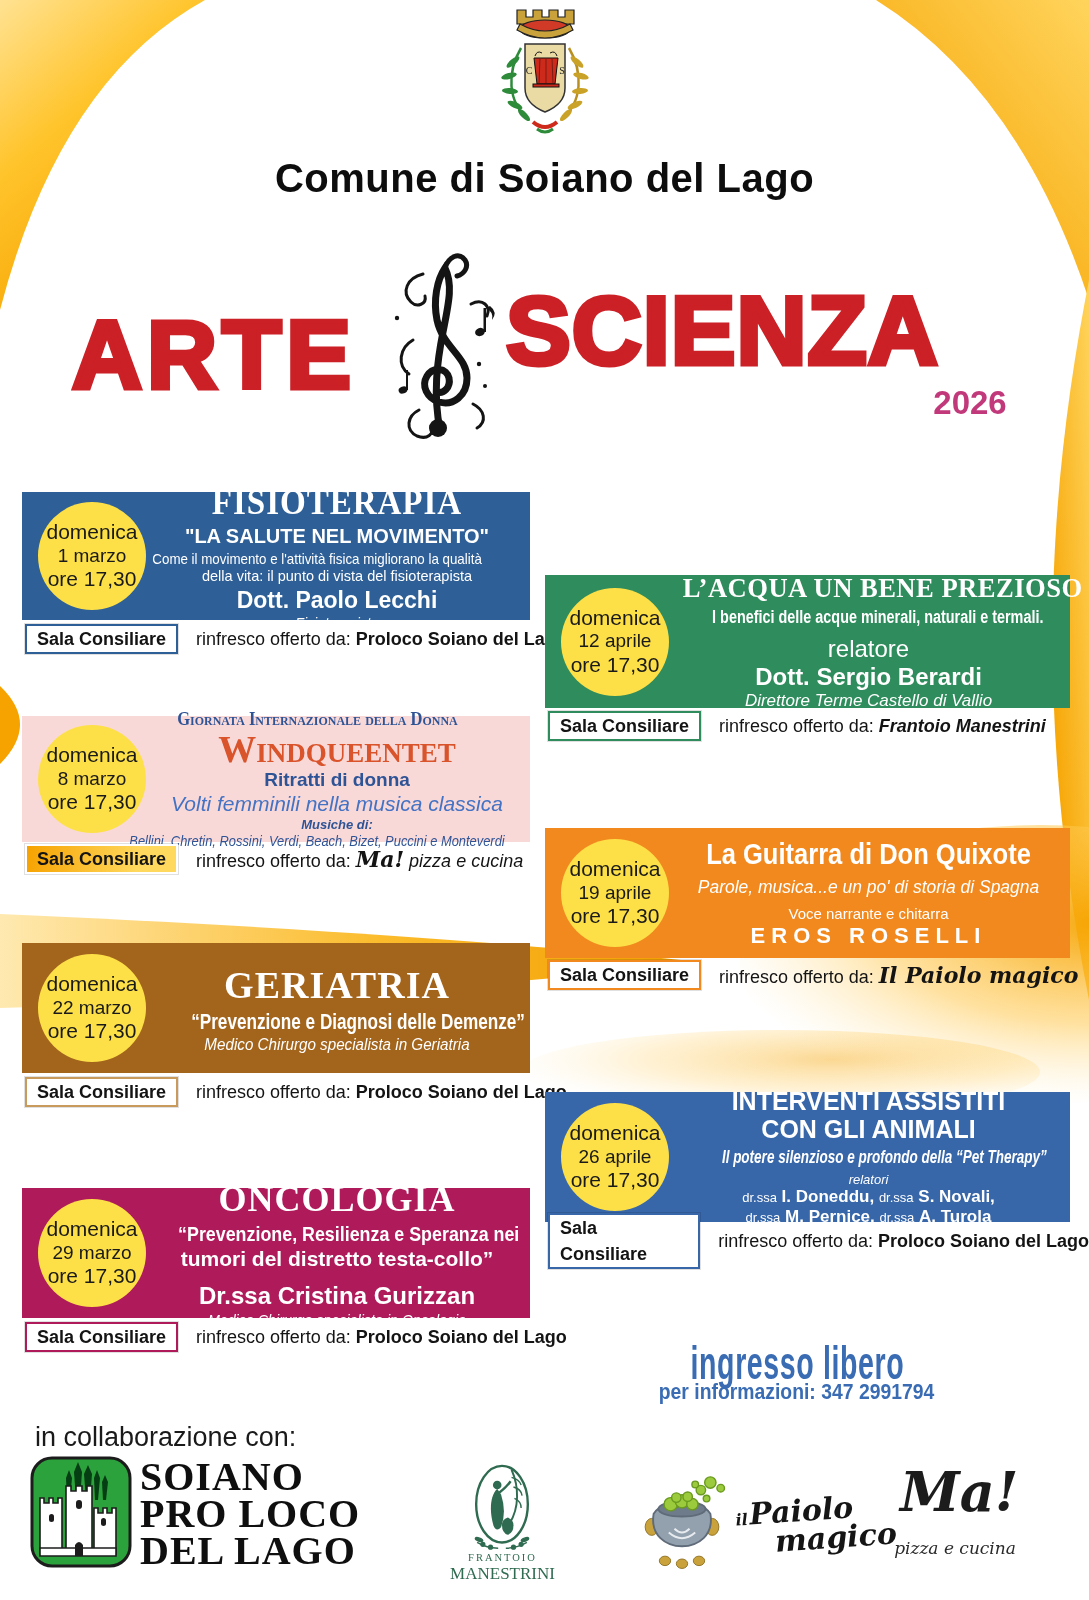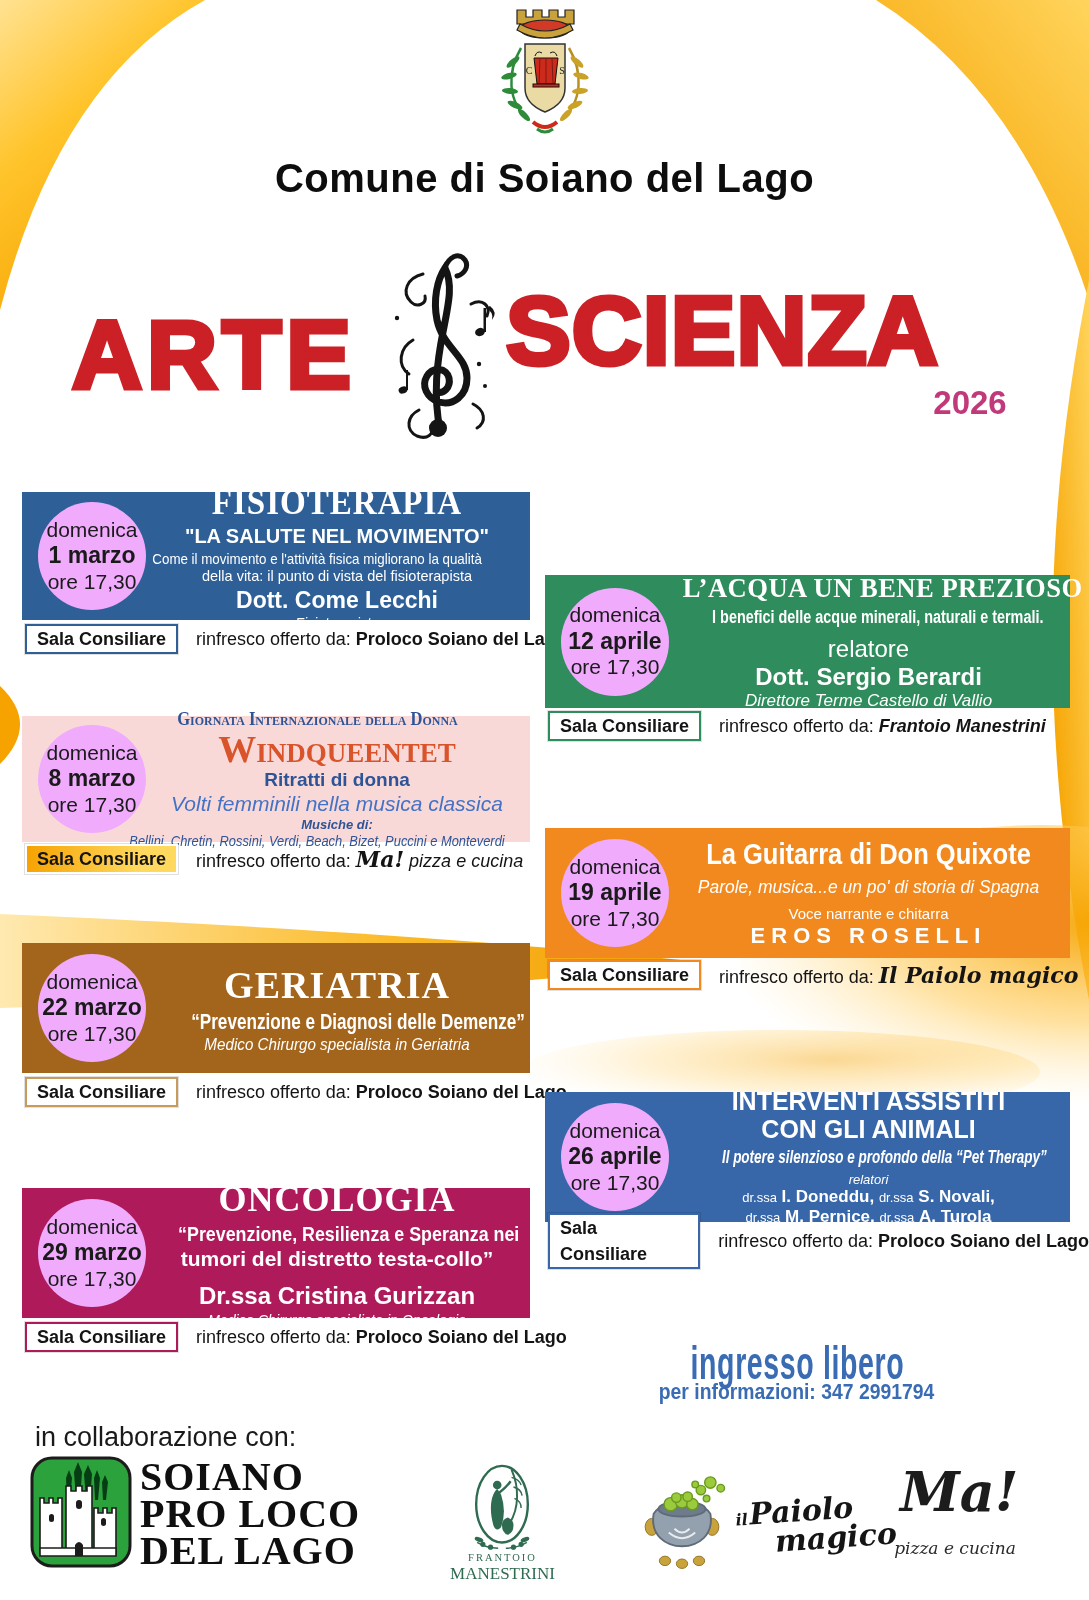--- a/index.html
+++ b/index.html
@@ -23,24 +23,24 @@
   
   .card{position:absolute;z-index:2;}
   .bg-blue1{background:#2E5F96;}
   .bg-pink{background:#F9D9D8;}
   .bg-brown{background:#A3641C;}
   .bg-crimson{background:#AF1A5B;}
   .bg-green{background:#2F8C5C;}
   .bg-orange{background:#F2891F;}
   .bg-blue2{background:#3867A9;}
   .circle{position:absolute;left:16px;top:50%;transform:translateY(-50%);width:108px;height:108px;
-          background:#f0abfc;border-radius:50%;display:flex;flex-direction:column;justify-content:center;
+          background:#fde047;border-radius:50%;display:flex;flex-direction:column;justify-content:center;
           align-items:center;color:#1a1a1a;line-height:1.18;}
   .c-day,.c-time{font-size:21px;}
-  .c-date{font-size:23px;font-weight:bold;}
+  .c-date{font-size:19px;font-weight:normal;}
   .body{position:absolute;left:128px;right:6px;top:0;bottom:0;display:flex;flex-direction:column;
         justify-content:center;align-items:center;text-align:center;color:#fff;}
   .body>div{width:100%;}
   .fit{white-space:nowrap;transform-origin:center;}
   .s95{transform:scaleX(.95);} .s92{transform:scaleX(.92);} .s88{transform:scaleX(.88);}
   .s85{transform:scaleX(.85);} .s80{transform:scaleX(.80);} .s78{transform:scaleX(.78);}
   .s75{transform:scaleX(.75);}
 
   
   .t-title1{font-size:36px;font-weight:bold;letter-spacing:1px;}
@@ -225,21 +225,21 @@
     <div class="circle">
       <span class="c-day">domenica</span>
       <span class="c-date">1 marzo</span>
       <span class="c-time">ore 17,30</span>
     </div>
     <div class="body">
       <div class="t-title1 serif fit s92">FISIOTERAPIA</div>
       <div class="t-sub1">"LA SALUTE NEL MOVIMENTO"</div>
       <div class="t-desc fit s92 wide">Come il movimento e l'attività fisica migliorano la qualità</div>
       <div class="t-desc" style="margin-top:0;">della vita: il punto di vista del fisioterapista</div>
-      <div class="t-spk1">Dott. Come Lecchi</div>
+      <div class="t-spk1">Dott. Paolo Lecchi</div>
       <div class="t-role1">Fisioterapista</div>
     </div>
   </section>
   <div class="venue-row" style="left:25px;top:624px;">
     <span class="venue-box vb-blue1">Sala Consiliare</span>
     <span class="sponsor"><span>rinfresco offerto da:</span>
       <span class="sp-b">Proloco Soiano del Lago</span></span>
   </div>
 
   <section class="card bg-pink" style="left:22px;top:716px;width:508px;height:126px;">

